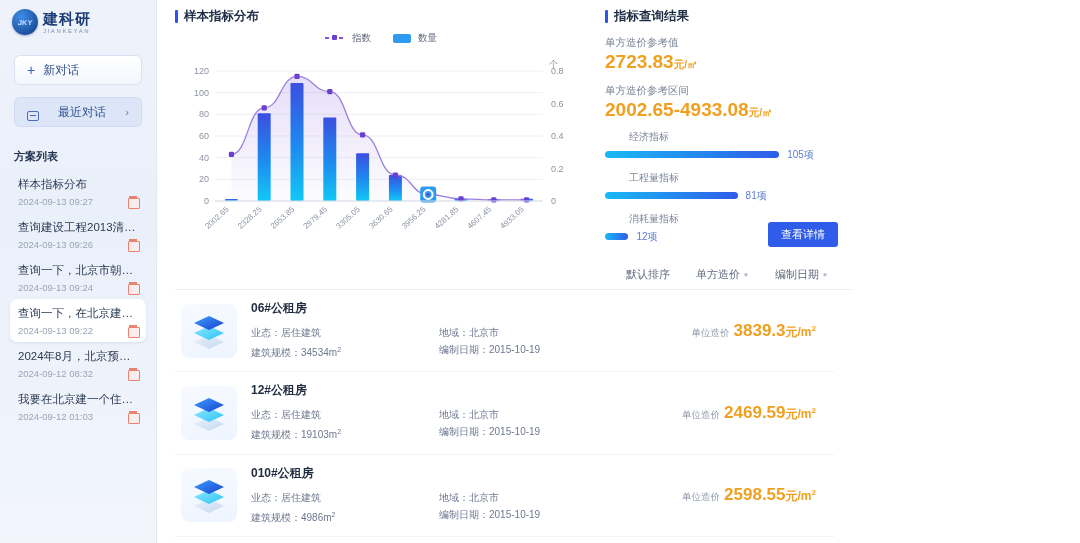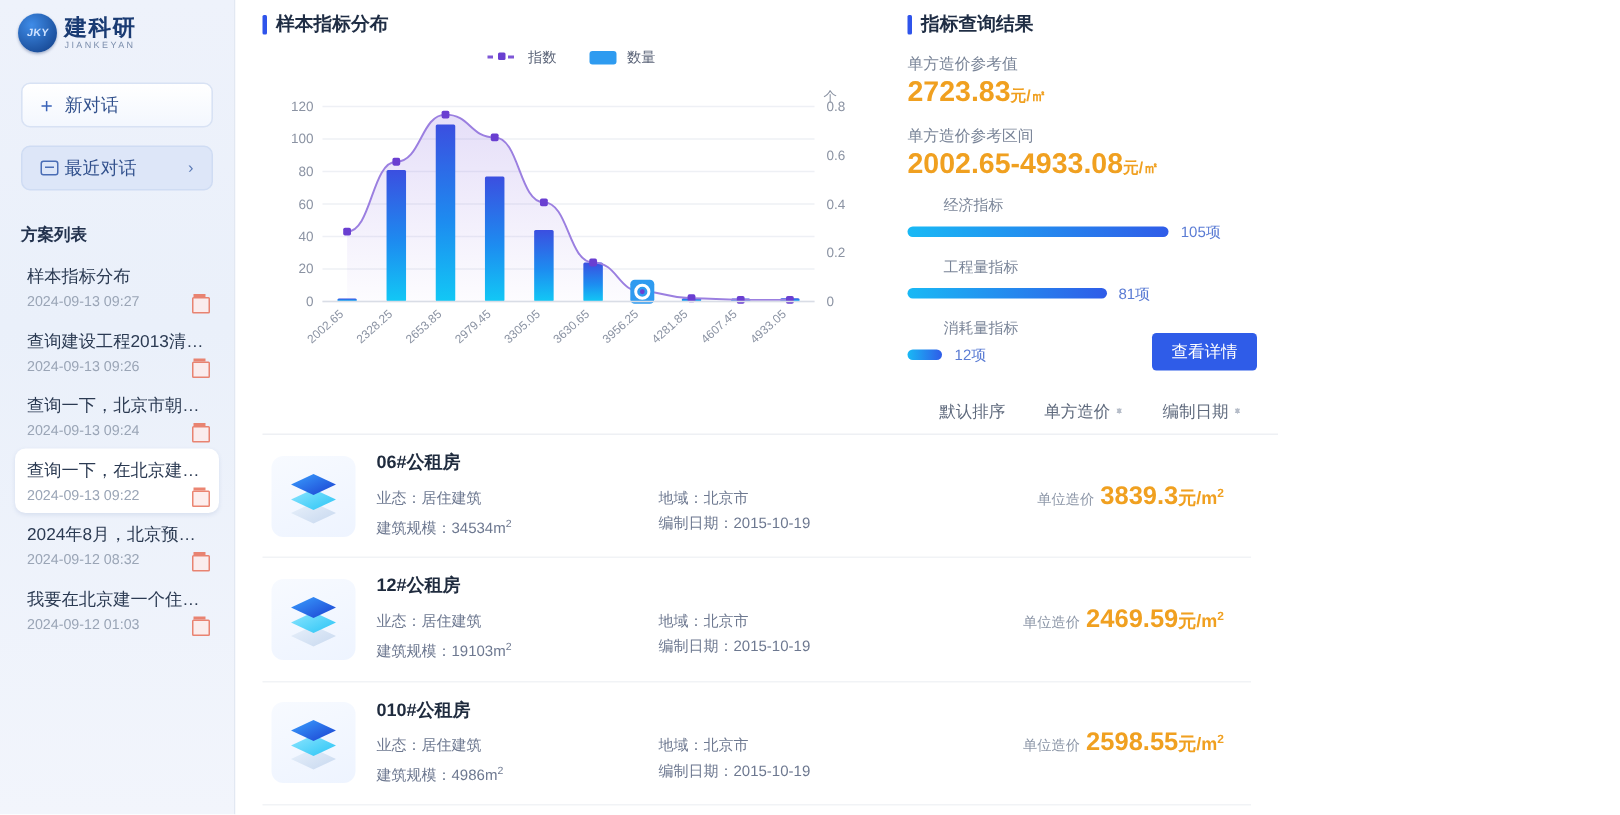--- a/index.html
+++ b/index.html
@@ -38,21 +38,21 @@
     margin: 0 14px 0 14px; height: 30px; border-radius: 6px;
     display: flex; align-items: center; gap: 8px; padding: 0 12px;
     font-size: 12px; color: #31508c; cursor: pointer;
     border: 1px solid #d8e2f4;
     background: linear-gradient(180deg,#ffffff 0%, #f3f7fe 100%);
   }
   .side-btn.newchat { margin-top: 20px; }
   .side-btn.recent {
     margin-top: 12px; background: #dde6f8; border-color: #cfdcf3; justify-content: space-between;
   }
-  .side-btn .lead { display: flex; align-items: center; gap: 4px; }
+  .side-btn .lead { display: flex; align-items: flex-end; gap: 19px; }
   .plus-ico { font-size: 14px; color: #3a63b8; line-height: 1; }
   .chat-ico { width: 12px; height: 10px; border: 1.3px solid #4a6db5; border-radius: 2px; position: relative; }
   .chat-ico:after { content:""; position:absolute; left:2px; top:3px; width:6px; height:1.3px; background:#4a6db5; }
   .chev { color: #5a79b5; font-size: 11px; }
 
   .plan-title { margin: 22px 0 6px 14px; font-size: 11px; font-weight: bold; color: #23324d; }
   .plan-list { padding: 0 10px; }
   .plan-item {
     padding: 7px 8px 6px 8px; border-radius: 7px; cursor: pointer; position: relative;
   }

